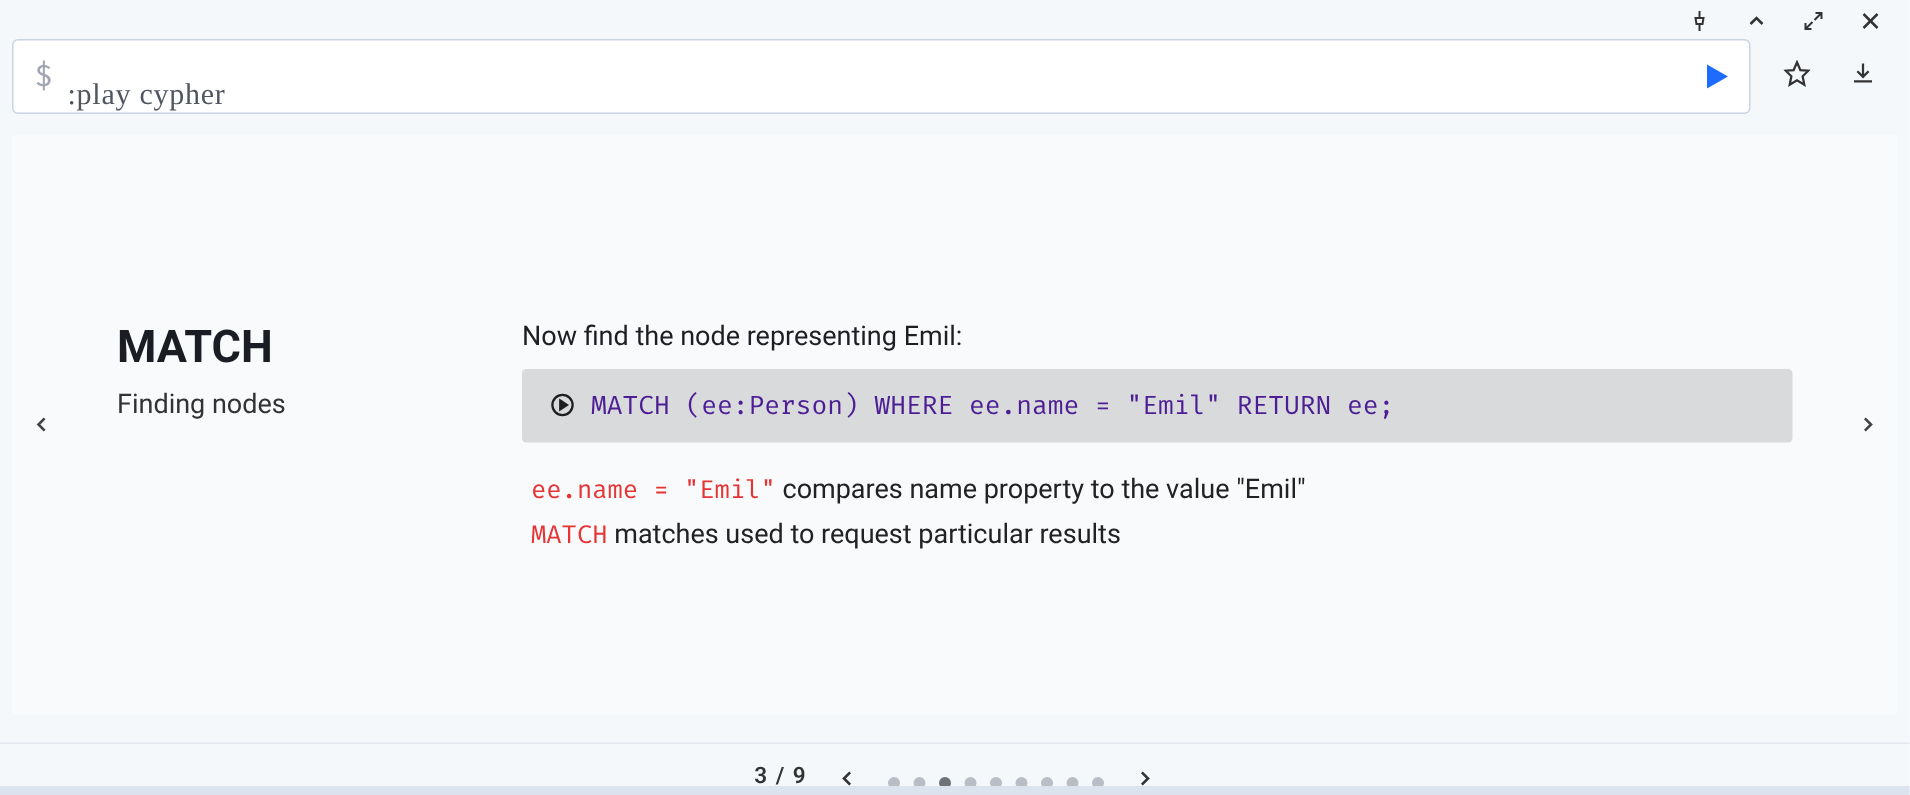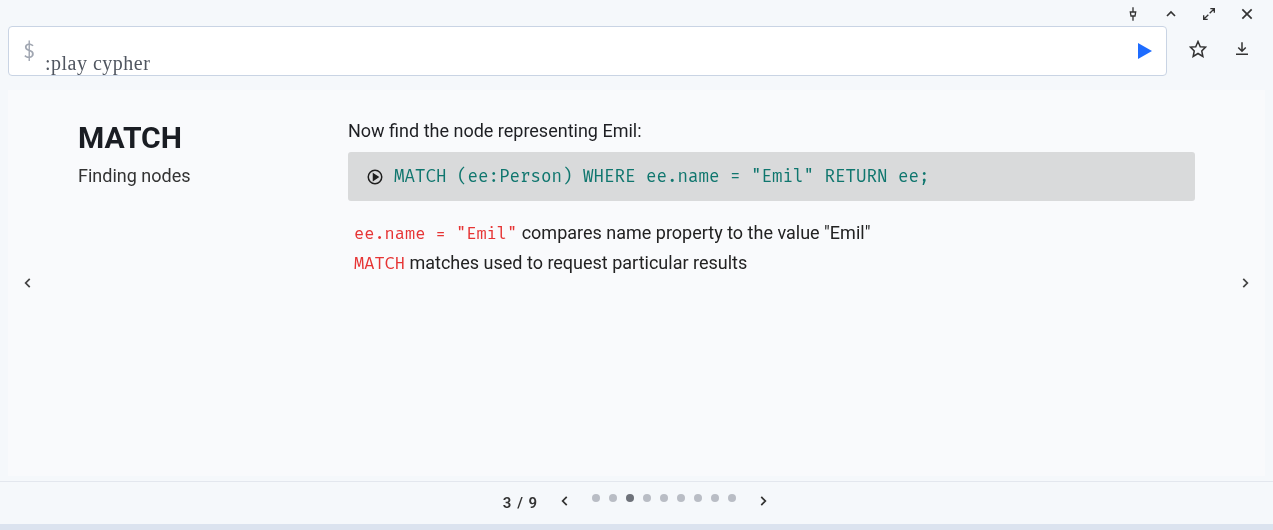--- a/index.html
+++ b/index.html
@@ -79,20 +79,21 @@
     .side-icons svg { width: 18px; height: 18px; }
     .side-icon { cursor: pointer; color: #333; }
     .content-area {
       position: absolute;
       top: 90px;
       left: 8px;
       right: 8px;
       bottom: 54px;
       background: #f9fafc;
       display: flex;
+      align-items: center;
     }
     .nav-side {
       width: 40px;
       display: flex;
       align-items: center;
       justify-content: center;
       cursor: pointer;
       color: #444;
     }
     .nav-side svg { width: 14px; height: 14px; }
@@ -126,21 +127,21 @@
     }
     .code-block {
       background: #d9dadb;
       border-radius: 3px;
       padding: 14px 18px;
       display: flex;
       align-items: center;
       gap: 10px;
       font-family: "Fira Mono", "Menlo", "Consolas", monospace;
       font-size: 17.5px;
-      color: #0f766e;
+      color: #4c1d95;
       margin-bottom: 18px;
       margin-top: 11px;
     }
     .code-block .run-icon {
       width: 18px;
       height: 18px;
       flex-shrink: 0;
     }
     .bullets {
       padding-left: 6px;
@@ -152,25 +153,25 @@
       line-height: 1.55;
       margin-bottom: 2px;
     }
     .code-inline {
       font-family: "Fira Mono", "Menlo", "Consolas", monospace;
       color: #e63434;
       font-size: 17px;
     }
     .bottom-nav {
       position: absolute;
-      bottom: 18px;
+      bottom: 4px;
       left: 0;
       right: 0;
       display: flex;
-      align-items: flex-start;
+      align-items: flex-end;
       justify-content: center;
       gap: 20px;
       border-top: 1px solid #e3e7ee;
       padding-top: 12px;
     }
     .page-counter {
       font-size: 15px;
       font-weight: 600;
       color: #333;
       letter-spacing: 1px;

